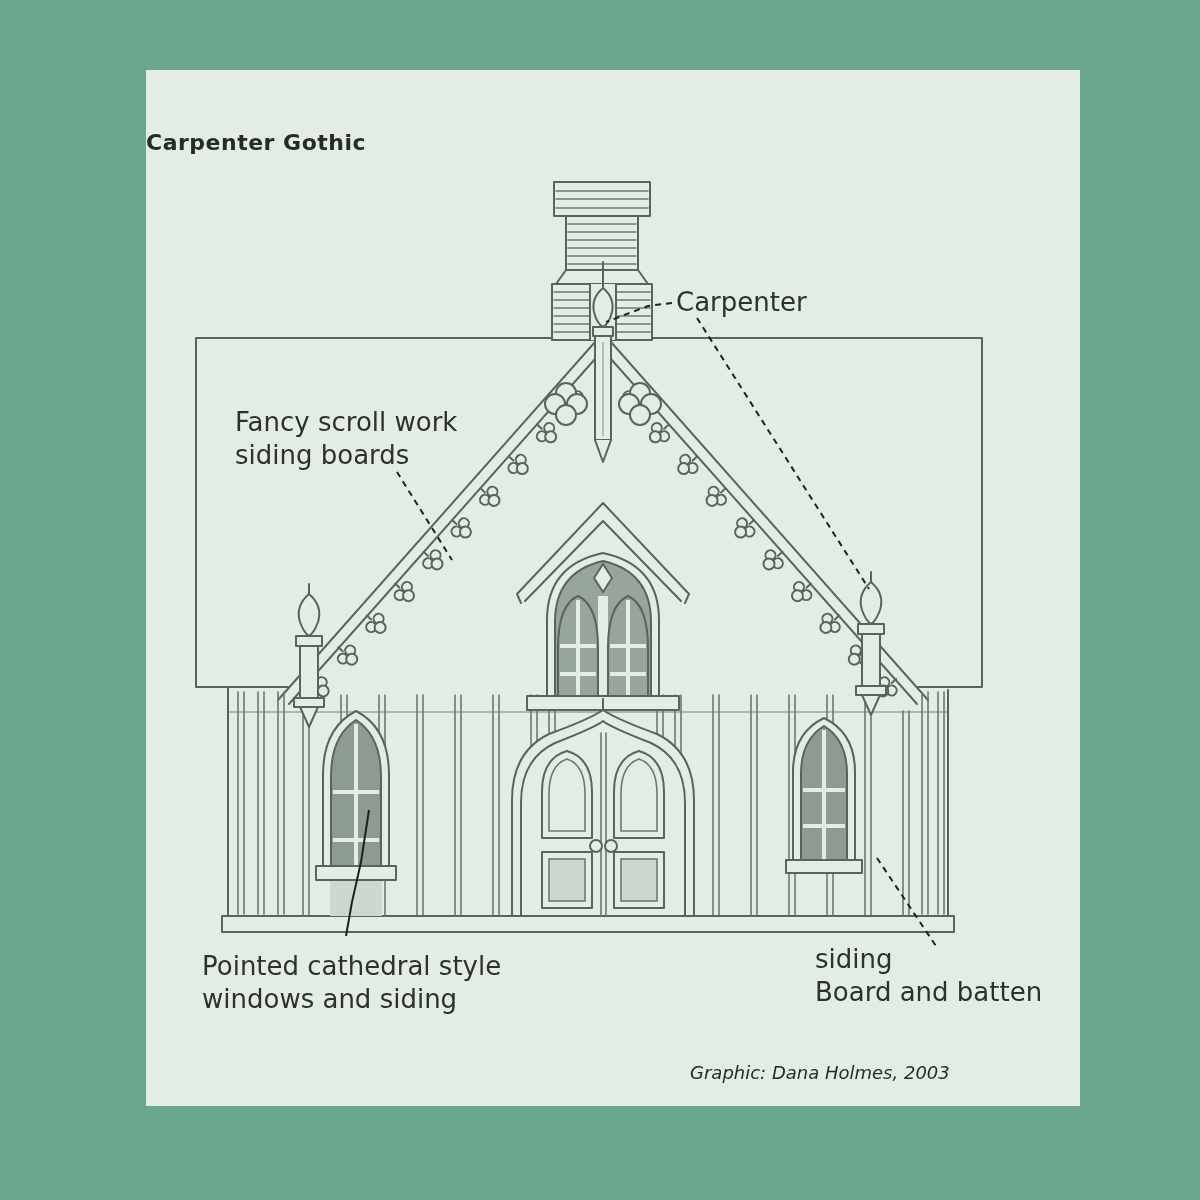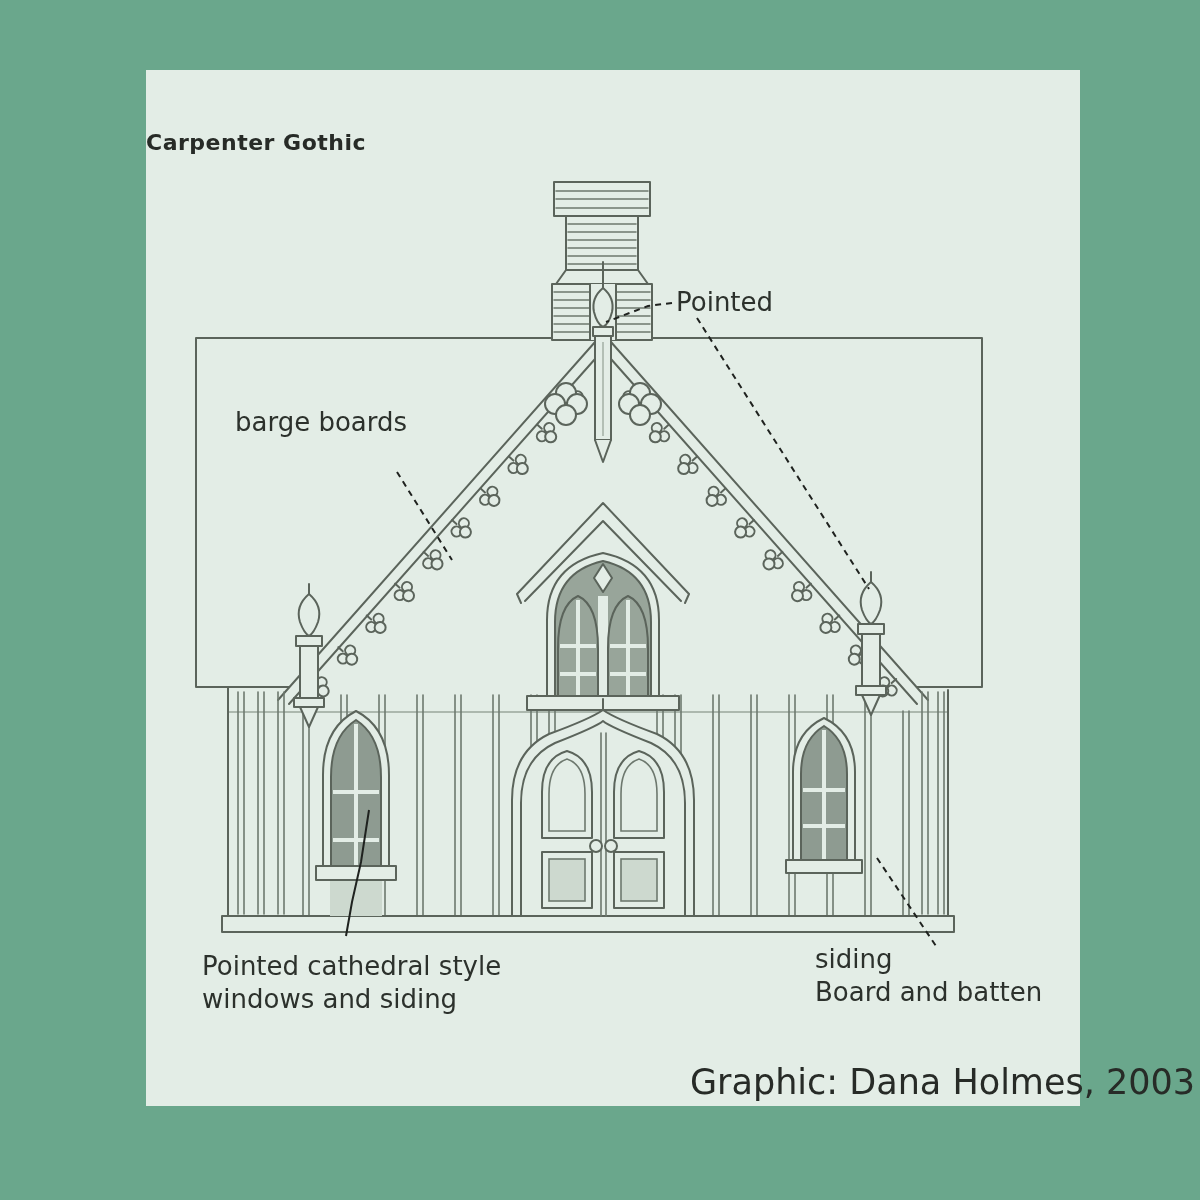--- a/index.html
+++ b/index.html
@@ -21,22 +21,22 @@
   .label{
     position:absolute;font-size:26px;color:#2c312c;line-height:33px;
     white-space:nowrap;
   }
   .label span{display:block;}
   #lbl-pinnacle{left:676px;top:286px;}
   #lbl-barge{left:235px;top:406px;}
   #lbl-windows{left:202px;top:938px;margin-top:12px;}
   #lbl-siding{left:815px;top:943px;}
   .caption{
-    position:absolute;left:690px;top:1062px;width:380px;text-align:center;
-    font-size:35px;color:#272b27;white-space:nowrap;
+    position:absolute;left:690px;top:1062px;width:380px;text-align:left;
+    font-style:italic;font-size:18px;color:#272b27;white-space:nowrap;
   }
   
   .ink{stroke:#5b645b;stroke-width:2;fill:none;stroke-linecap:round;stroke-linejoin:round;}
   .ink-thin{stroke:#6d786e;stroke-width:1.6;fill:none;stroke-linecap:round;}
   .ink-lt{stroke:#9aa69b;stroke-width:1.3;fill:none;}
   .bgfill{fill:#e3ede6;stroke:#5b645b;stroke-width:2;stroke-linejoin:round;}
   .bgonly{fill:#e3ede6;stroke:none;}
   .pane{fill:#98a59a;stroke:#5b645b;stroke-width:2;}
   .pane-dk{fill:#8e9b91;stroke:#5b645b;stroke-width:2;}
   .bar{stroke:#e3ede6;stroke-width:4;fill:none;}
@@ -242,24 +242,25 @@
     <path class="leader" d="M697,318 L869,589"></path>
     <path class="leader" d="M397,472 L452,560"></path>
     <path class="leader-solid" d="M369,810 L361,862 L352,902 L346,936"></path>
     <path class="leader" d="M877,858 L936,946"></path>
   </g>
 </svg>
 
 <div class="title">Carpenter Gothic</div>
 
 <div class="label" id="lbl-pinnacle">
-  <span>Pointed</span>
+  <span>Carpenter</span>
 </div>
 <div class="label" id="lbl-barge">
-  <span>barge boards</span>
+  <span>Fancy scroll work</span>
+  <span>siding boards</span>
 </div>
 <div class="label" id="lbl-windows">
   <span>Pointed cathedral style</span>
   <span>windows and siding</span>
 </div>
 <div class="label" id="lbl-siding">
   <span>siding</span>
   <span>Board and batten</span>
 </div>
 

